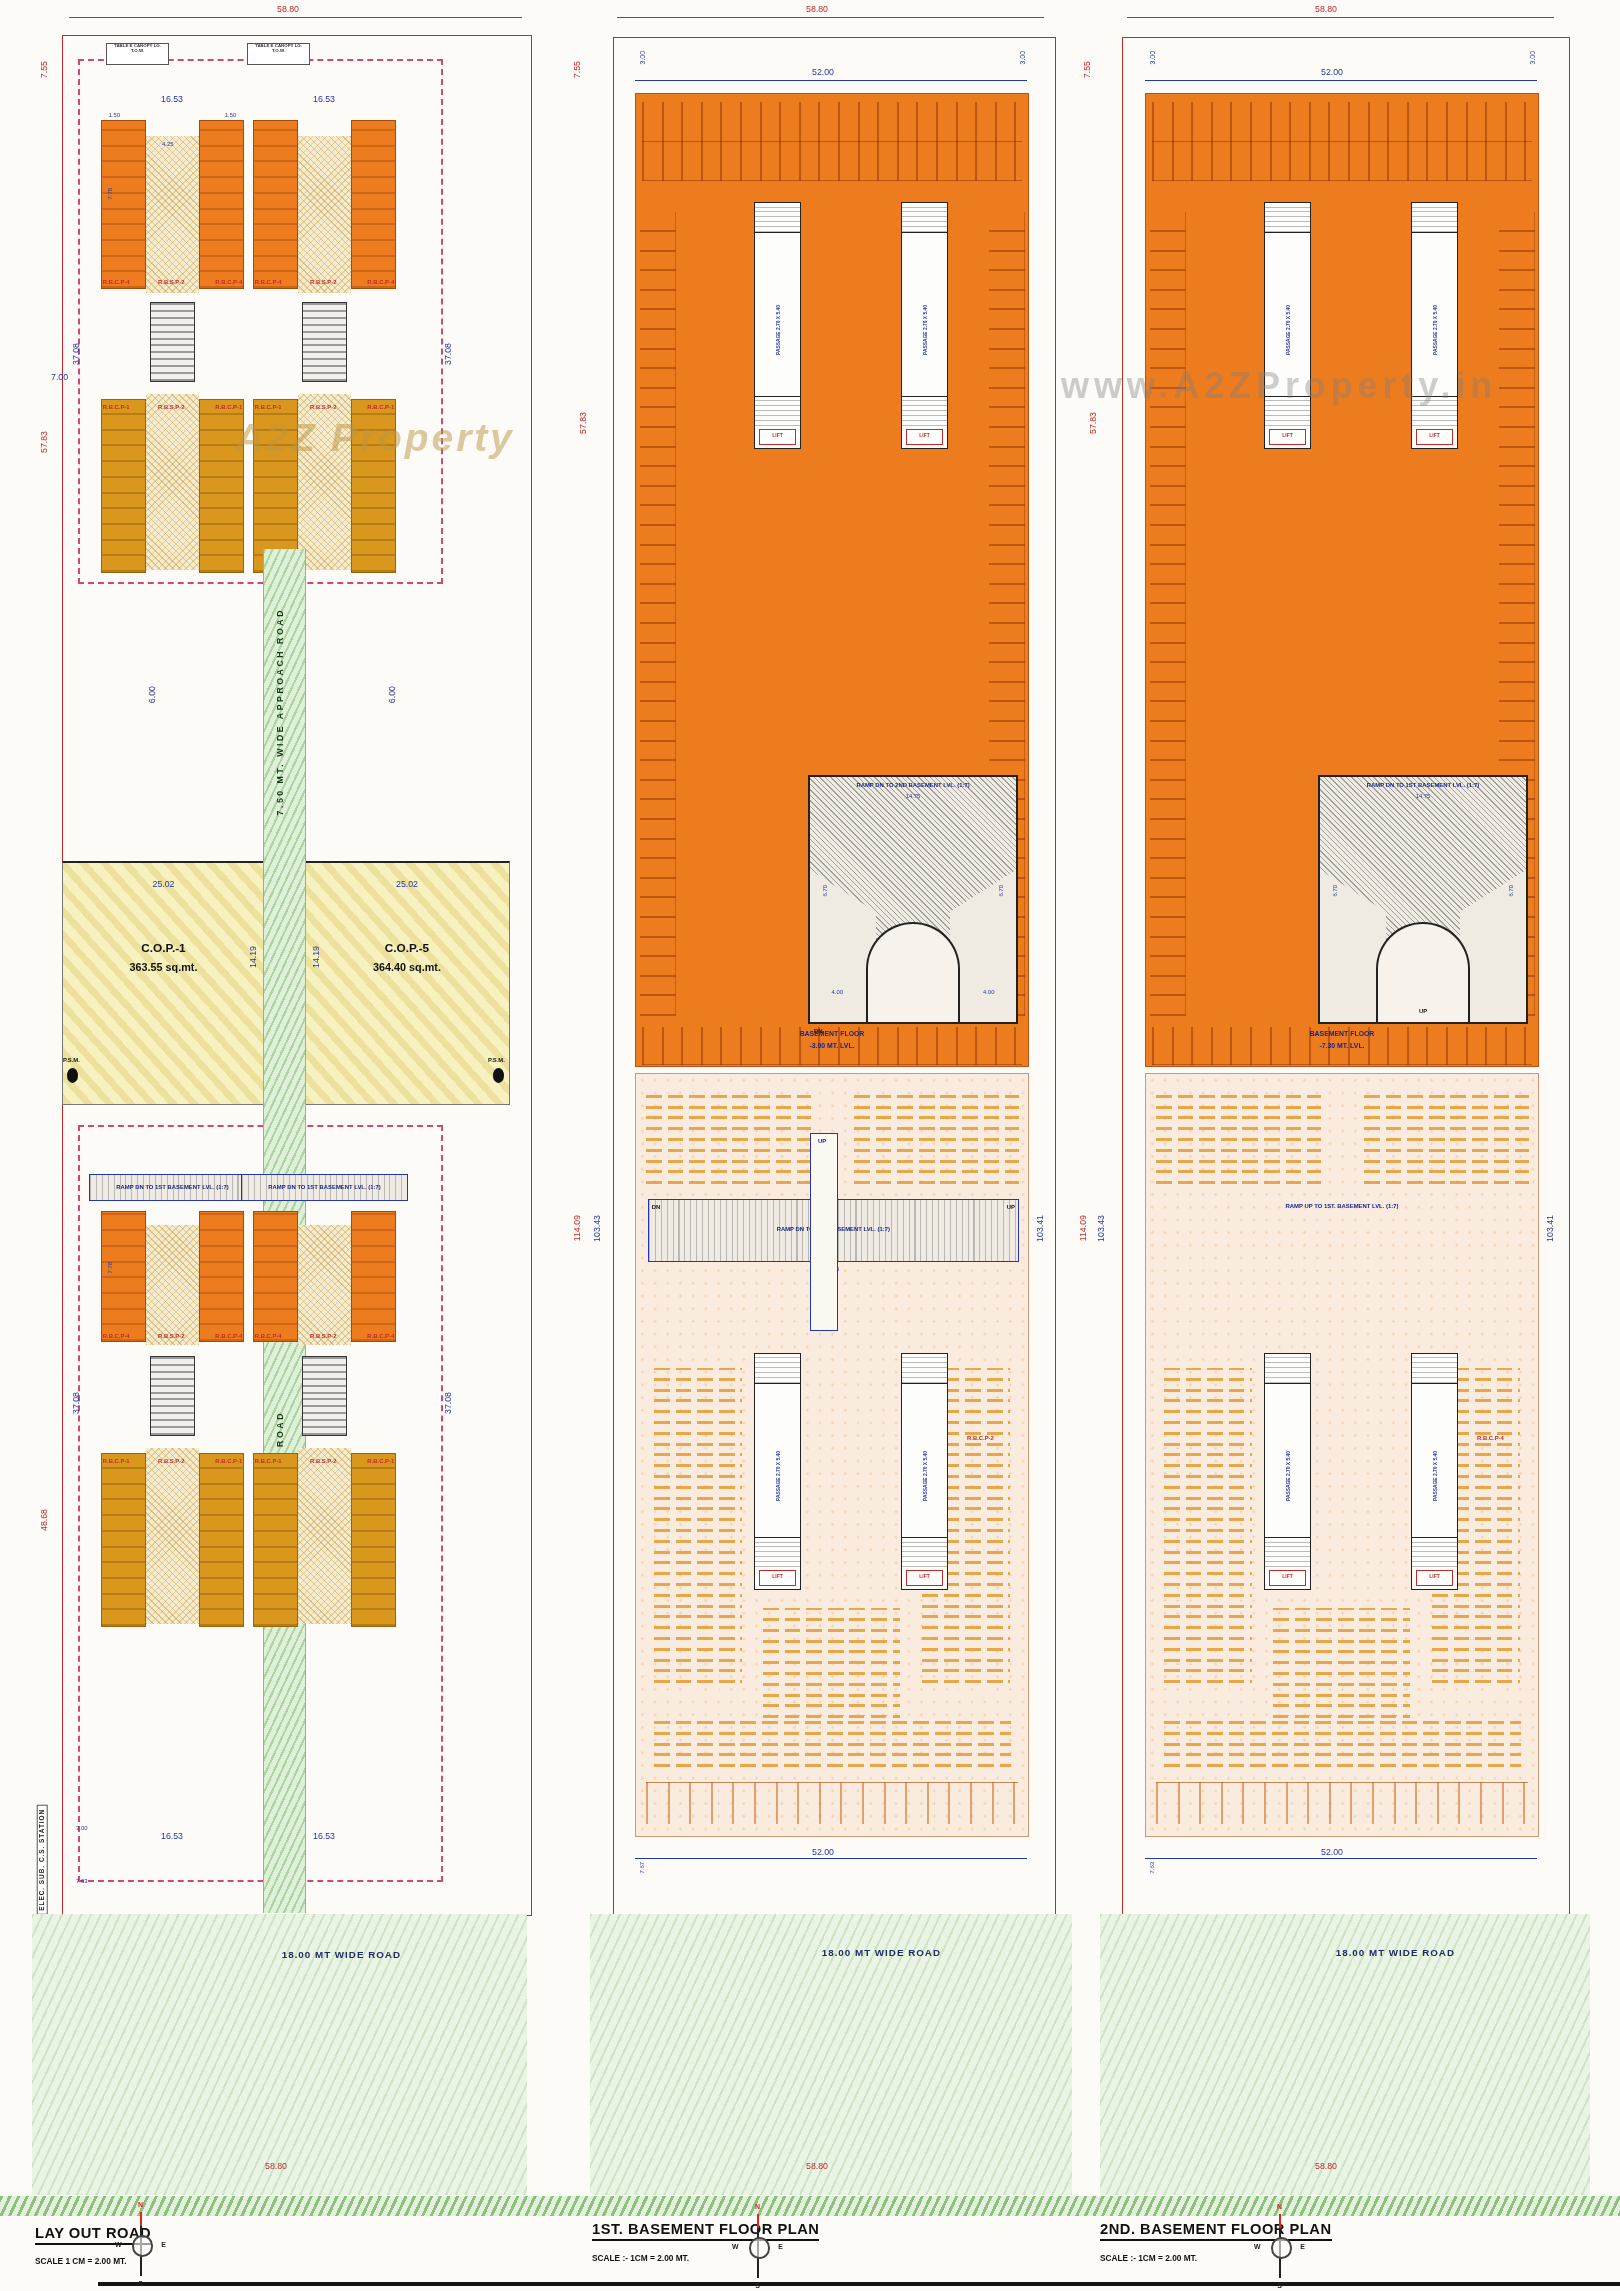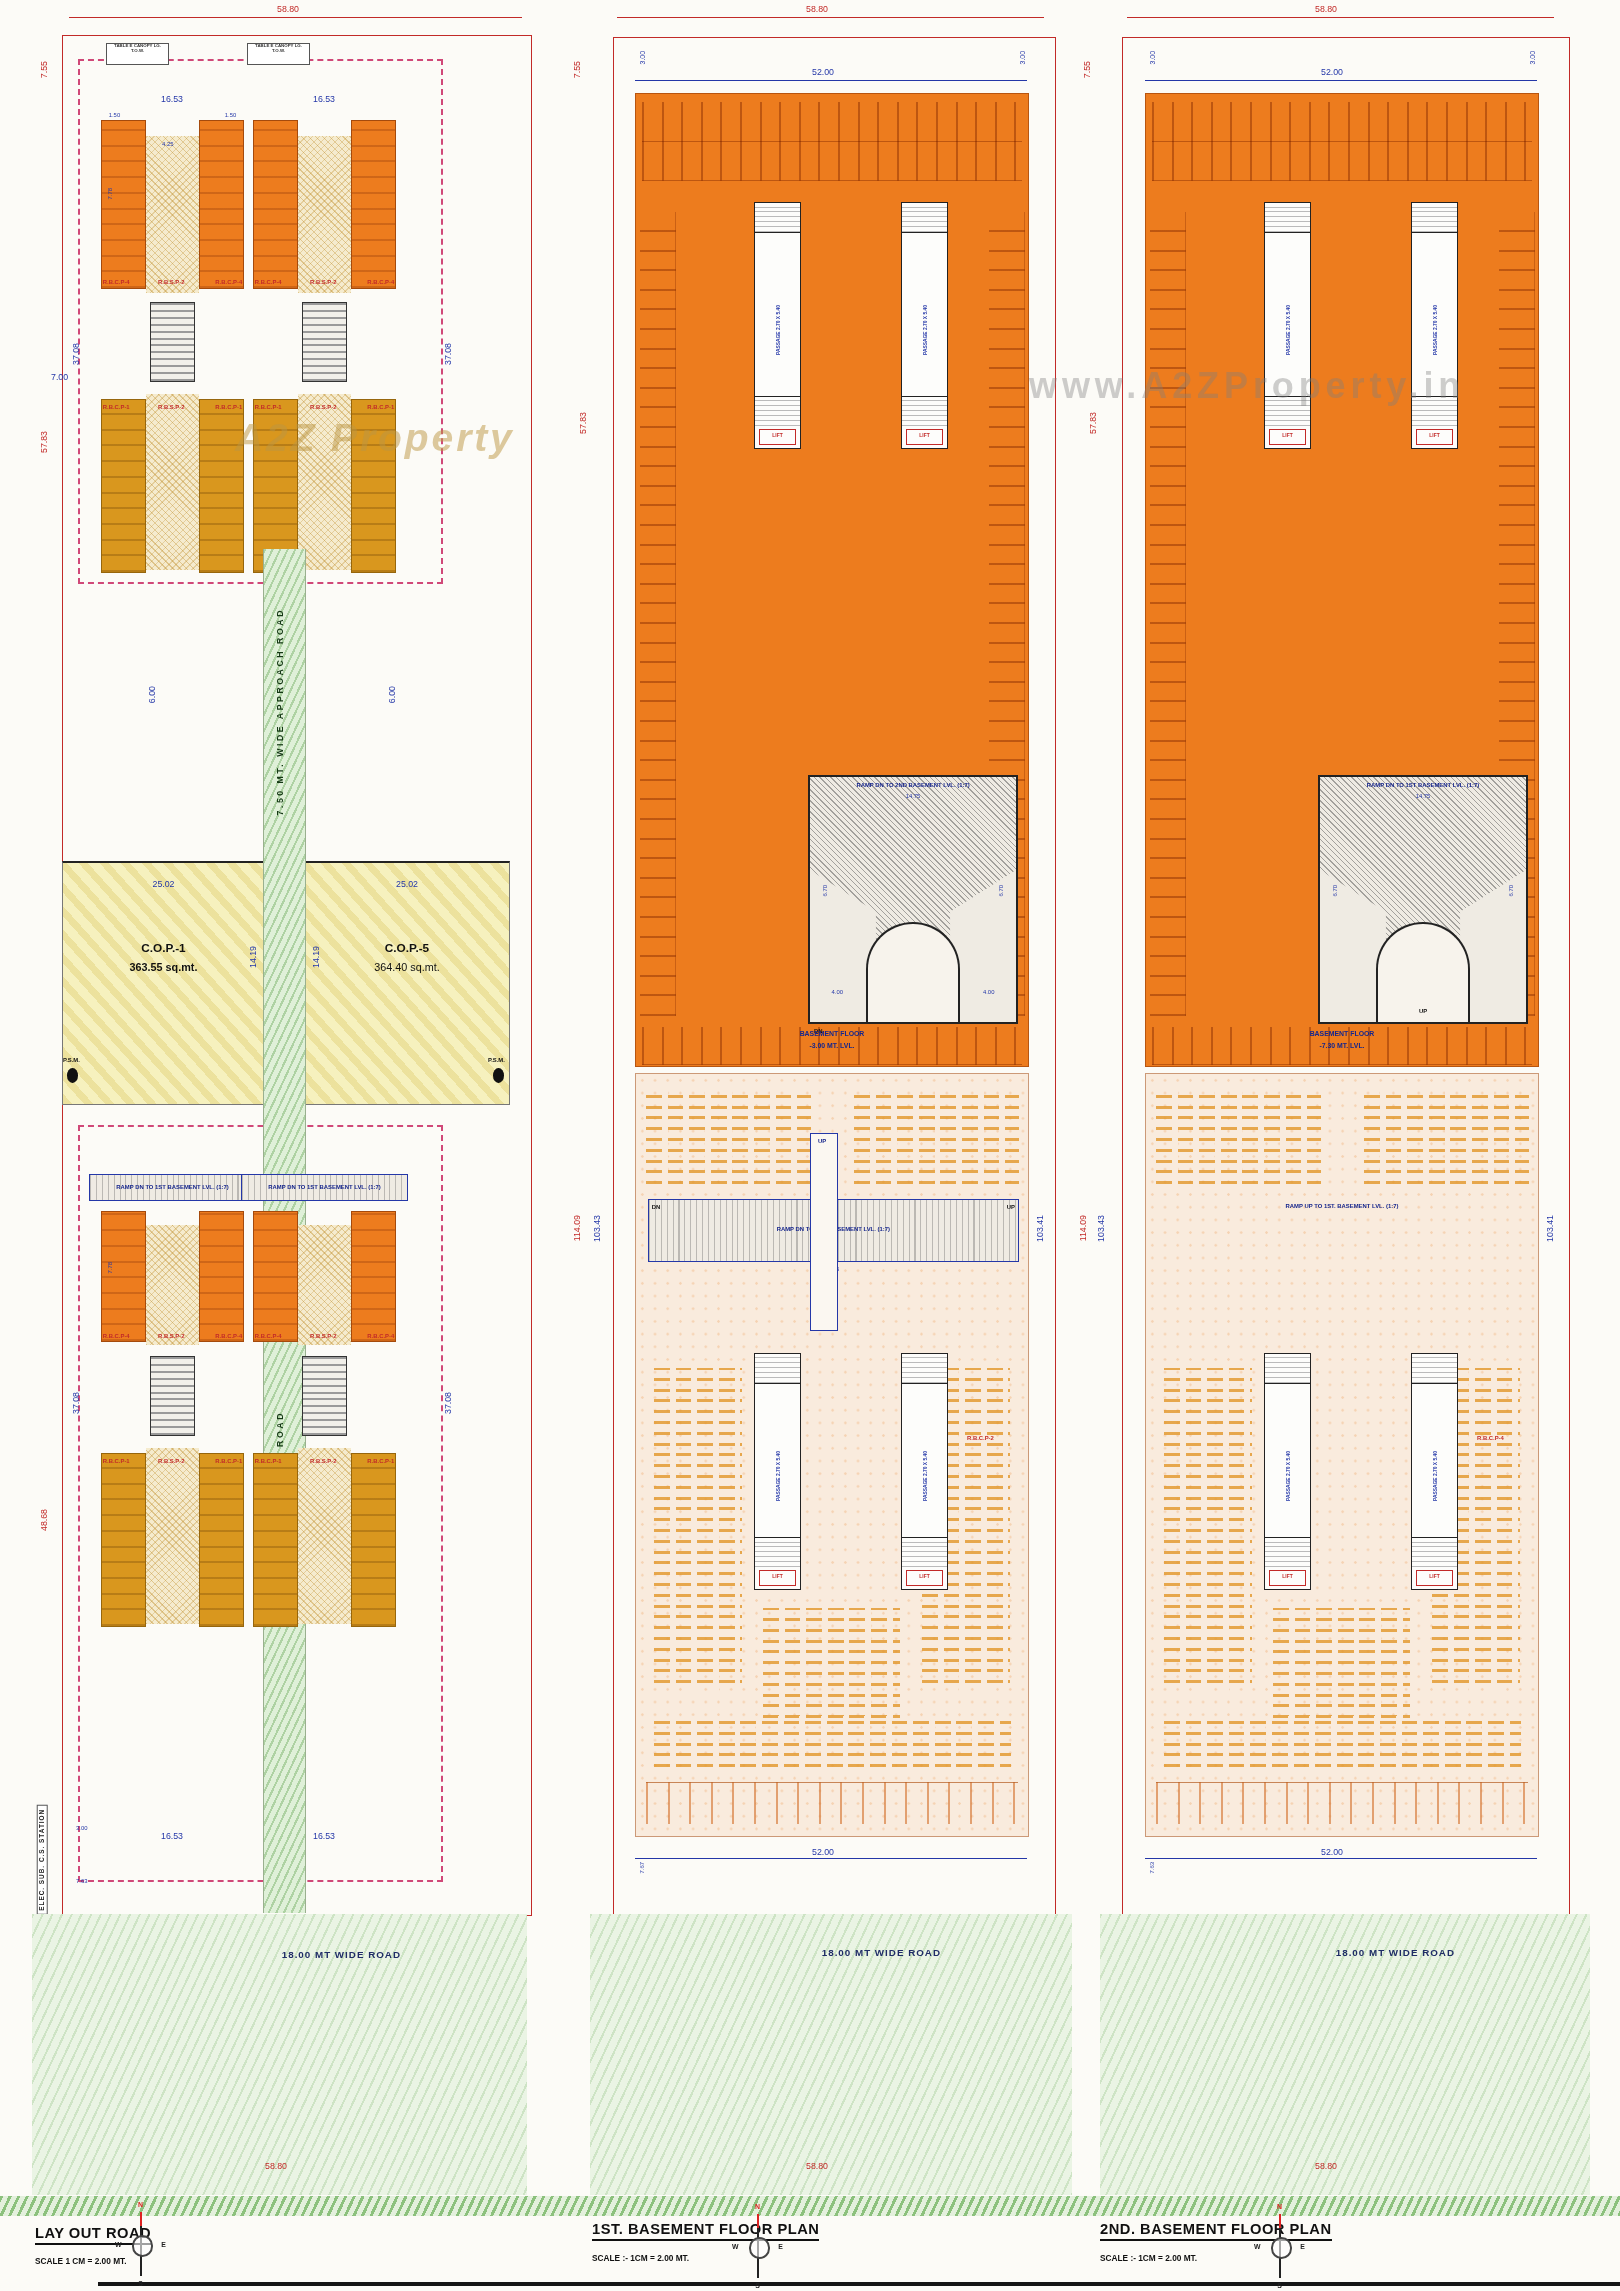--- a/index.html
+++ b/index.html
@@ -140,21 +140,21 @@
     <div class="abs ctr" style="left:0;right:0;top:78px;font-size:11.8px;font-weight:bold;color:#111">C.O.P.-1</div>
     <div class="abs ctr" style="left:0;right:0;top:98px;font-size:10.8px;font-weight:bold;color:#111">363.55 sq.mt.</div>
     <span class="abs dim blue vtext" style="right:5.9px;top:83px">14.19</span>
   </div>
   <span class="psm" style="left:63px;top:1057px">P.S.M.</span>
   <div class="dot" style="left:67px;top:1068px"></div>
 
   <div class="abs cop" style="left:304px;top:861px;width:204px;height:241px">
     <span class="abs dim blue ctr" style="left:0;right:0;top:15.7px">25.02</span>
     <div class="abs ctr" style="left:0;right:0;top:78px;font-size:11.8px;font-weight:bold;color:#111">C.O.P.-5</div>
-    <div class="abs ctr" style="left:0;right:0;top:98px;font-size:10.8px;font-weight:normal;color:#111">364.40 sq.mt.</div>
+    <div class="abs ctr" style="left:0;right:0;top:98px;font-size:10.8px;font-weight:bold;color:#111">364.40 sq.mt.</div>
     <span class="abs dim blue vtext" style="left:5.9px;top:83px">14.19</span>
   </div>
   <span class="psm" style="left:488px;top:1057px">P.S.M.</span>
   <div class="dot" style="left:493px;top:1068px"></div>
 
   <div class="abs approach" style="left:263px;top:549px;width:41px;height:1364px"></div>
   <span class="aplab" style="left:275px;top:608px">7.50 MT. WIDE APPROACH ROAD</span>
   <span class="aplab" style="left:275px;top:1411px">7.50 MT. WIDE APPROACH ROAD</span>
 
   <div class="cluster lower" style="left:93px;top:1164px">
@@ -366,21 +366,21 @@
 
   <div class="abs hlb" style="left:1145px;top:1858px;width:392px"></div>
   <span class="abs dim blue" style="left:1321px;top:1847px">52.00</span>
   <span class="abs blue t6 vtext" style="left:1149px;top:1862px">7.63</span>
 
   <div class="abs greenband" style="left:1100px;top:1914px;width:490px;height:281px"></div>
   <div class="abs roadlabel" style="left:1230px;top:1947px;width:225px">18.00 MT WIDE ROAD</div>
   <span class="abs dim red" style="left:1315px;top:2161px">58.80</span>
 
   <div class="wm2" style="left:235px;top:416px">A2Z Property</div>
-  <div class="wm1" style="left:1029px;top:365px">www.A2ZProperty.in</div>
+  <div class="wm1" style="left:1061px;top:365px">www.A2ZProperty.in</div>
 
   <div class="abs greenhatch" style="left:0;top:2196px;width:1620px;height:19.6px"></div>
   <div class="blackline" style="left:98px;top:2282px;width:1522px;height:3.9px"></div>
 
   <div class="ptitle" style="left:35px;top:2225px">LAY OUT ROAD</div>
   <div class="pscale" style="left:35px;top:2256px">SCALE 1 CM = 2.00 MT.</div>
   <div class="compass" style="left:118px;top:2203px">
     <div class="nd"></div>
     <div class="nr"></div>
     <div class="cc"></div>

